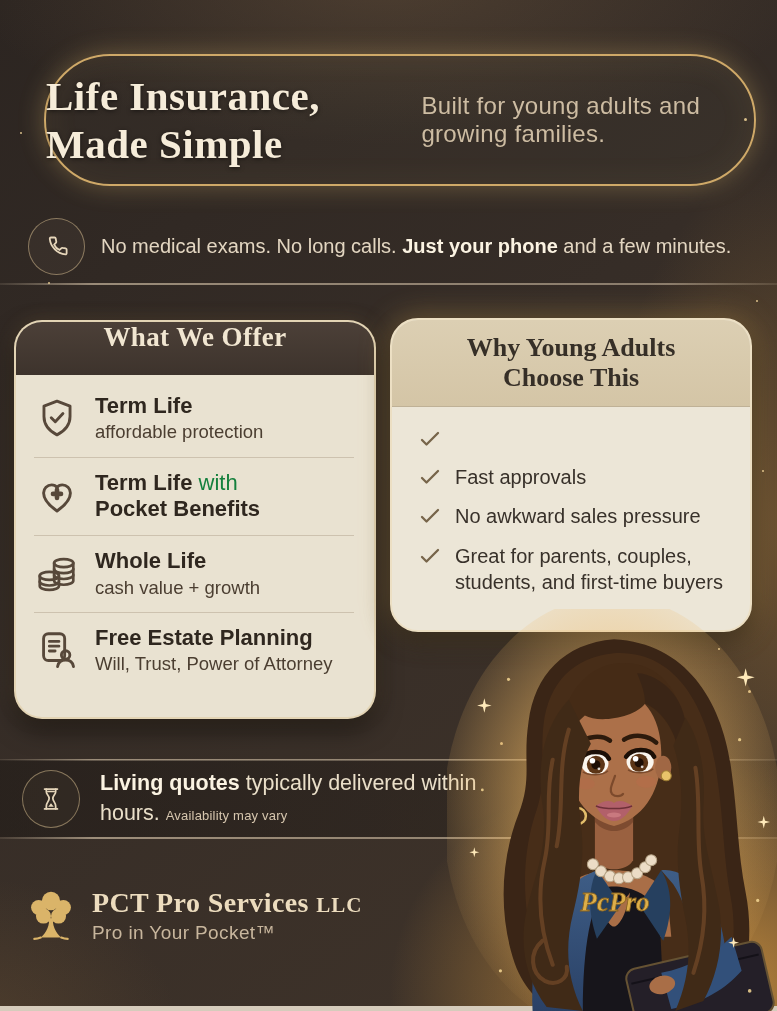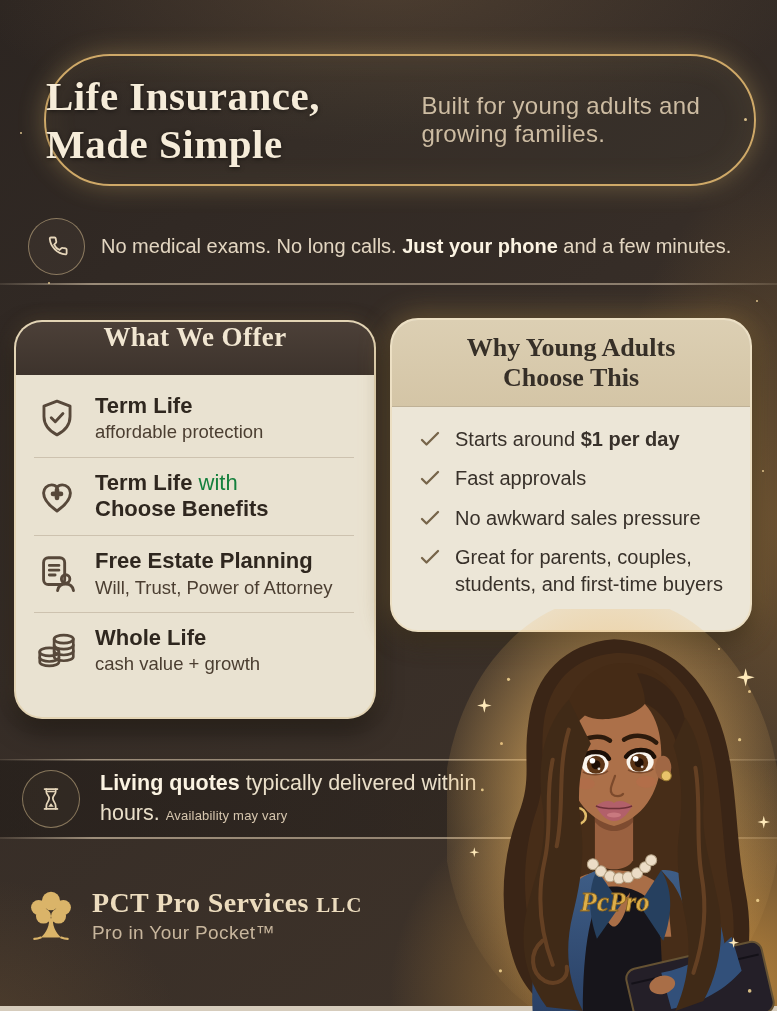--- a/index.html
+++ b/index.html
@@ -161,66 +161,65 @@
           </div>
         </div>
         <div class="offer-item">
           <span class="offer-icon">
             <svg width="46" height="46" viewBox="0 0 24 24" fill="none" stroke="currentColor" stroke-width="1.5" stroke-linecap="round" stroke-linejoin="round">
               <path d="M12 19.8C8 17 5 13.9 5 10.4 5 8 6.9 6.2 9.2 6.2c1.2 0 2.2.5 2.8 1.4.6-.9 1.6-1.4 2.8-1.4 2.3 0 4.2 1.8 4.2 4.2 0 3.5-3 6.6-7 9.4z"></path>
               <path d="M12 8.8v4.2M9.9 10.9h4.2" stroke-width="2.4"></path>
             </svg>
           </span>
           <div>
-            <h3 class="offer-title"><span class="b">Term Life</span><span class="r"> with</span><br><span class="b">Choose Benefits</span></h3>
-          </div>
-        </div>
-        <div class="offer-item">
-          <span class="offer-icon">
-            <svg width="46" height="46" viewBox="0 0 24 24" fill="none" stroke="currentColor" stroke-width="1.5" stroke-linecap="round" stroke-linejoin="round">
-              <rect x="5" y="3.5" width="11" height="14" rx="2.5"></rect>
-              <path d="M8 7.5h5M8 10h5M8 12.5h3"></path>
-              <circle cx="16.5" cy="14.6" r="2.2"></circle>
-              <path d="M12.3 20.6c.4-2.2 2.1-3.4 4.2-3.4 2 0 3.7 1.2 4.1 3.4"></path>
-            </svg>
-          </span>
-          <div>
-            <h3 class="offer-title"><span class="b">Free Estate Planning</span></h3>
-            <p class="offer-sub">Will, Trust, Power of Attorney</p>
+            <h3 class="offer-title"><span class="b">Term Life</span><span class="r"> with</span><br><span class="b">Pocket Benefits</span></h3>
           </div>
         </div>
         <div class="offer-item">
           <span class="offer-icon">
             <svg width="46" height="46" viewBox="0 0 24 24" fill="none" stroke="currentColor" stroke-width="1.4" stroke-linecap="round">
               <ellipse cx="15.5" cy="6.3" rx="5" ry="2.1"></ellipse>
               <path d="M10.5 6.3v9.2c0 1.2 2.2 2.1 5 2.1s5-.9 5-2.1V6.3"></path>
               <path d="M10.5 9.4c0 1.2 2.2 2.1 5 2.1s5-.9 5-2.1M10.5 12.5c0 1.2 2.2 2.1 5 2.1s5-.9 5-2.1"></path>
               <ellipse cx="8" cy="13" rx="5" ry="2.1"></ellipse>
               <path d="M3 13v5.2c0 1.2 2.2 2.1 5 2.1s5-.9 5-2.1V13"></path>
               <path d="M3 15.9c0 1.2 2.2 2.1 5 2.1s5-.9 5-2.1"></path>
             </svg>
           </span>
           <div>
             <h3 class="offer-title"><span class="b">Whole Life</span></h3>
             <p class="offer-sub">cash value + growth</p>
           </div>
         </div>
+        <div class="offer-item">
+          <span class="offer-icon">
+            <svg width="46" height="46" viewBox="0 0 24 24" fill="none" stroke="currentColor" stroke-width="1.5" stroke-linecap="round" stroke-linejoin="round">
+              <rect x="5" y="3.5" width="11" height="14" rx="2.5"></rect>
+              <path d="M8 7.5h5M8 10h5M8 12.5h3"></path>
+              <circle cx="16.5" cy="14.6" r="2.2"></circle>
+              <path d="M12.3 20.6c.4-2.2 2.1-3.4 4.2-3.4 2 0 3.7 1.2 4.1 3.4"></path>
+            </svg>
+          </span>
+          <div>
+            <h3 class="offer-title"><span class="b">Free Estate Planning</span></h3>
+            <p class="offer-sub">Will, Trust, Power of Attorney</p>
+          </div>
+        </div>
       </div>
   </section>
 
   <section class="card benefits-card">
     <div class="card-head">
       <h2><span>Why Young Adults</span><br><span>Choose This</span></h2>
     </div>
     <div class="benefit-body" id="benefit-list">
         <div class="benefit-item">
           <span class="benefit-check"><svg width="24" height="24" viewBox="0 0 24 24" fill="none" stroke="currentColor" stroke-width="2.3" stroke-linecap="round" stroke-linejoin="round">
               <path d="M4 13l4.5 4.5L20 6"></path>
             </svg></span>
-          <p><span class="r">Starts around </span><span class="b">$1 per day</span></p>
         </div>
         <div class="benefit-item">
           <span class="benefit-check"><svg width="24" height="24" viewBox="0 0 24 24" fill="none" stroke="currentColor" stroke-width="2.3" stroke-linecap="round" stroke-linejoin="round">
               <path d="M4 13l4.5 4.5L20 6"></path>
             </svg></span>
           <p><span class="r">Fast approvals</span></p>
         </div>
         <div class="benefit-item">
           <span class="benefit-check"><svg width="24" height="24" viewBox="0 0 24 24" fill="none" stroke="currentColor" stroke-width="2.3" stroke-linecap="round" stroke-linejoin="round">
               <path d="M4 13l4.5 4.5L20 6"></path>

